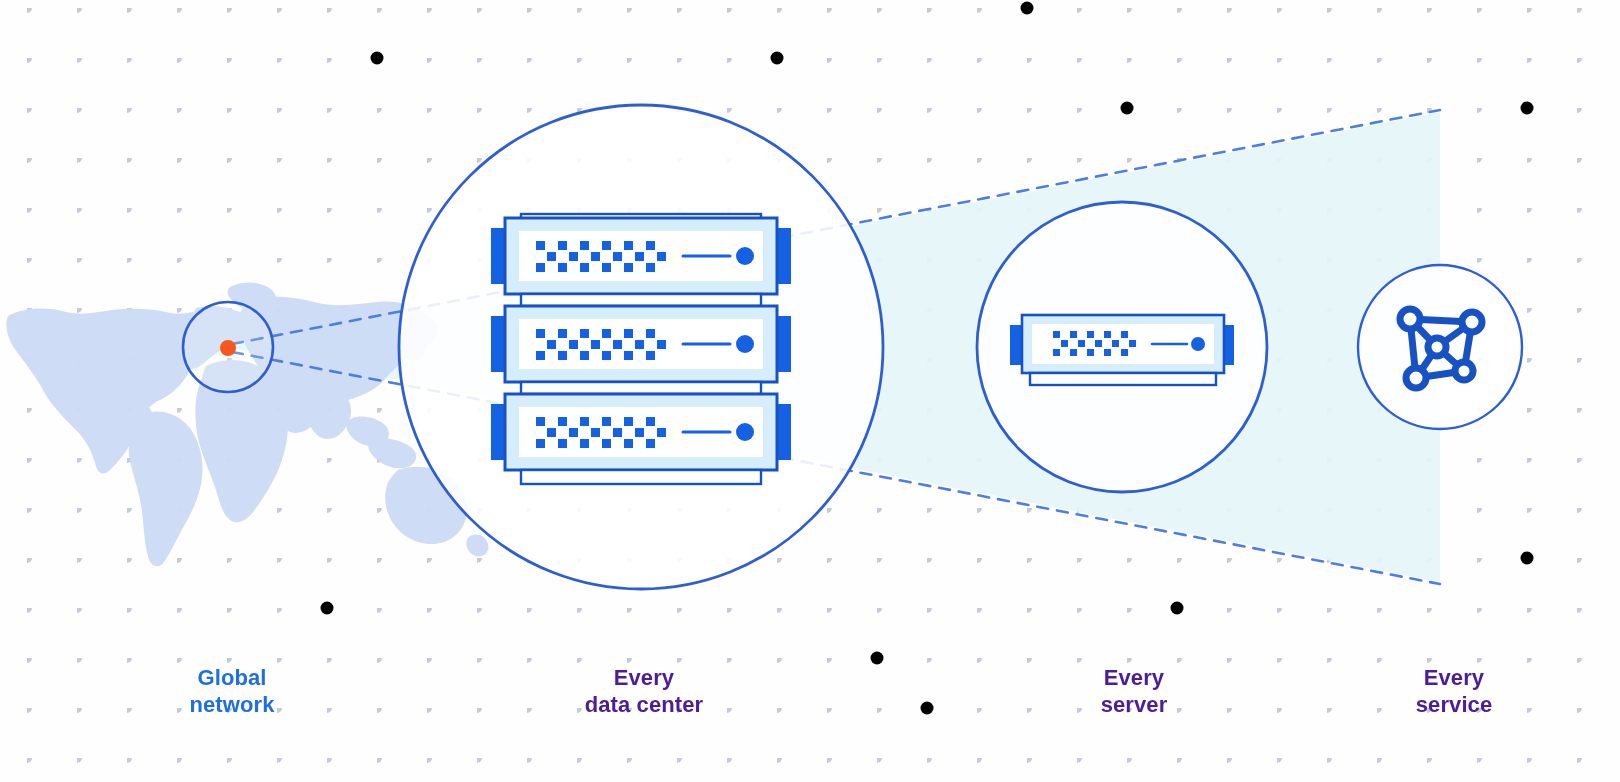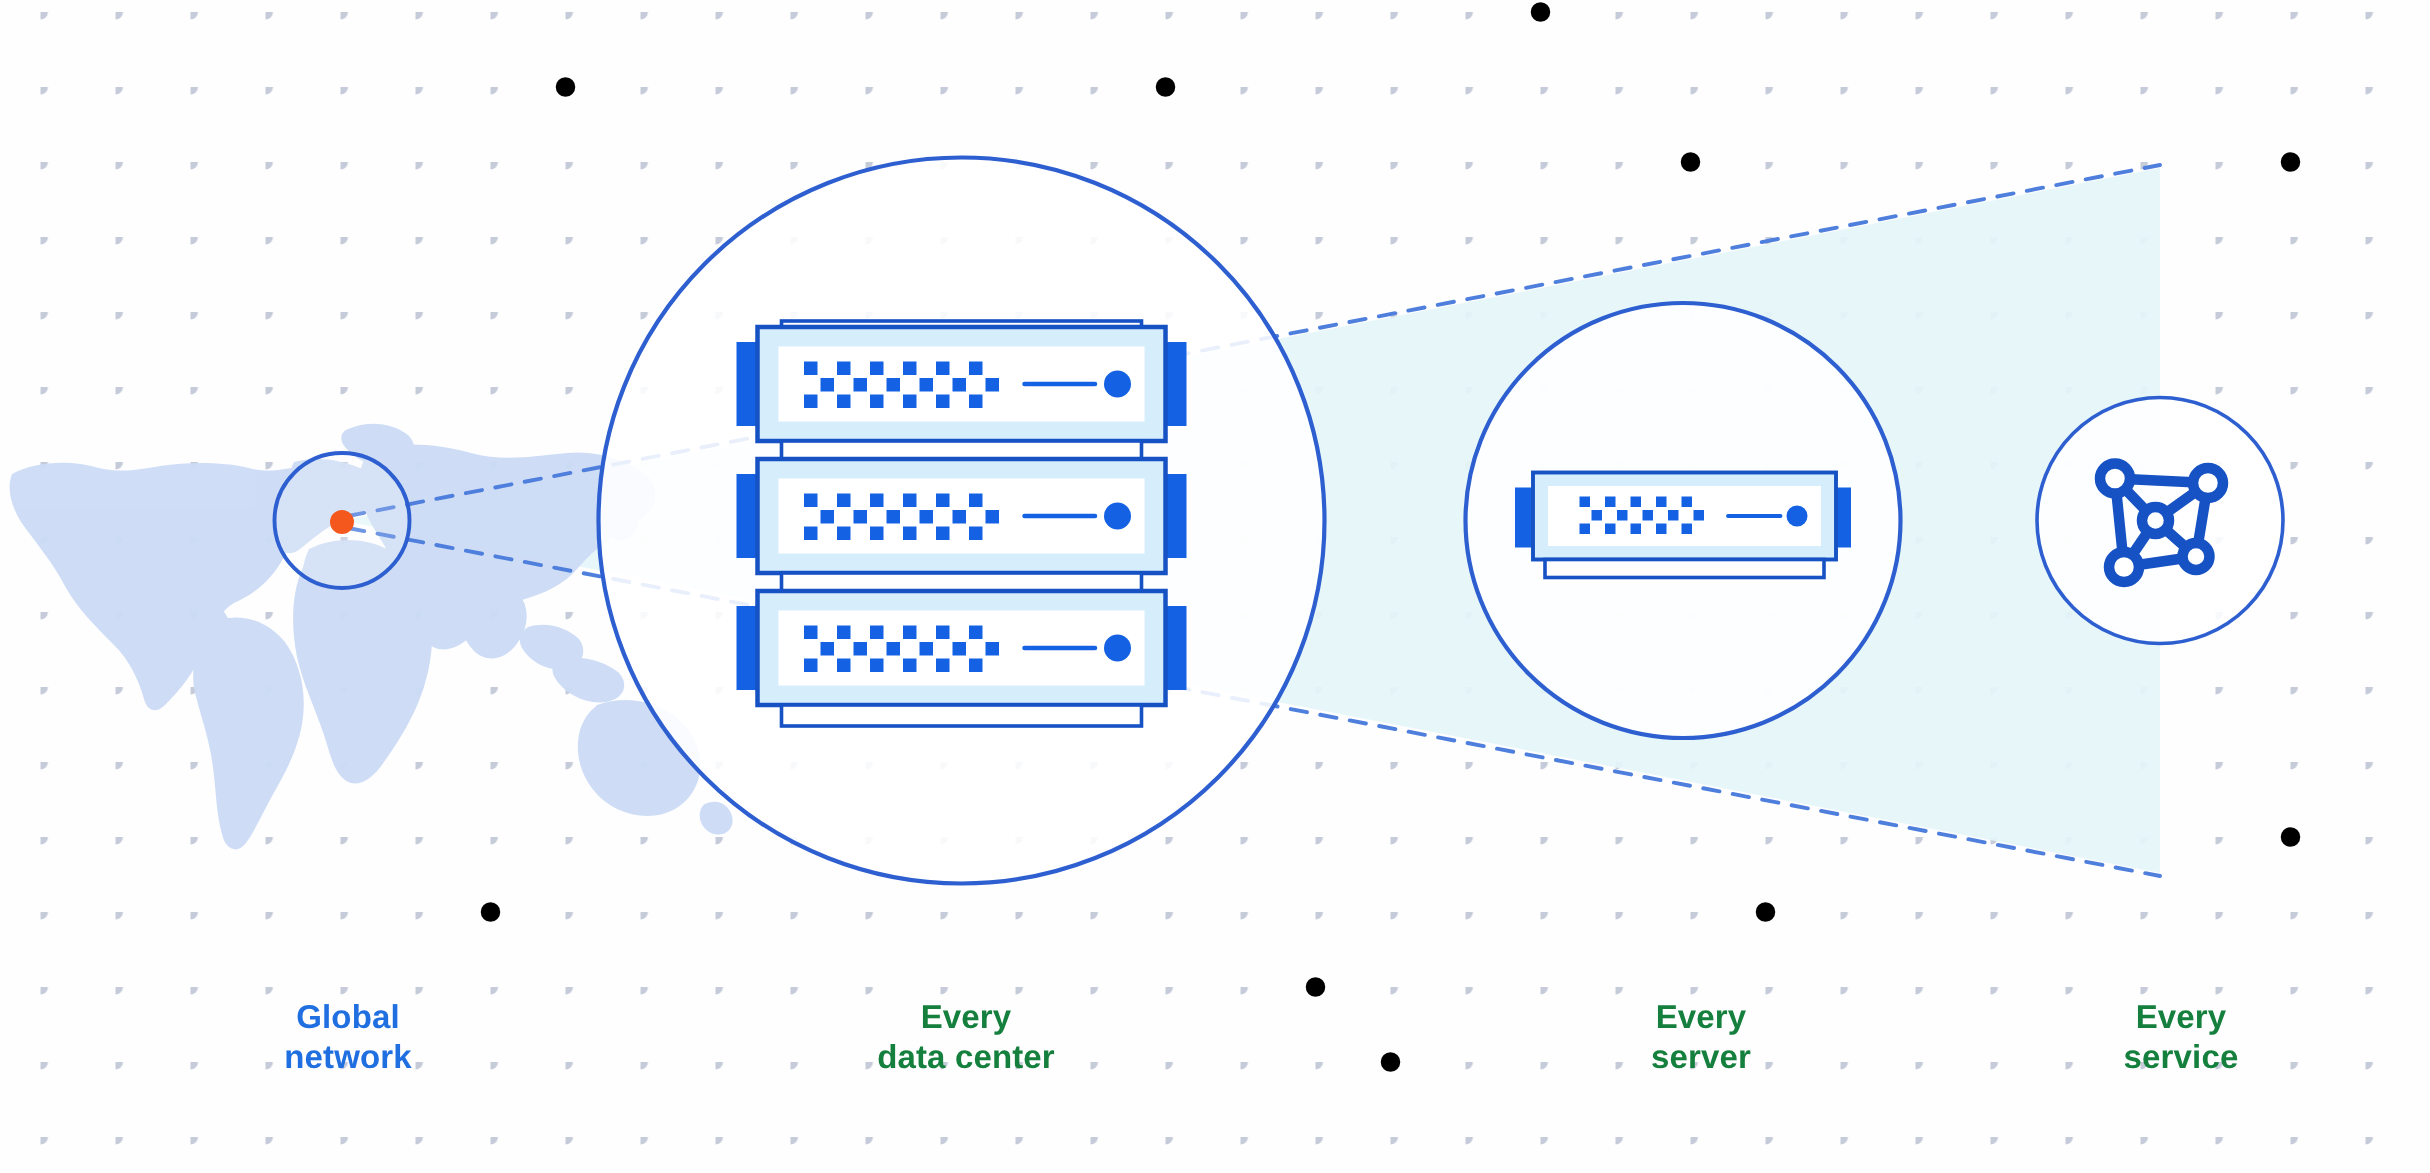--- a/index.html
+++ b/index.html
@@ -39,21 +39,21 @@
     text-align: center;
     font-family: "Liberation Sans", sans-serif;
     font-size: 22px;
     font-weight: 700;
     line-height: 1.22;
     letter-spacing: 0.1px;
     white-space: pre-line;
     pointer-events: auto;
   }
   .stage-label.accent { color: #1f6fe0; }
-  .stage-label.neutral { color: #15803d; }
+  .stage-label.neutral { color: #4c1d95; }
 
   #label-global   { left: 128px; top: 665px; width: 200px; }
   #label-dc       { left: 540px; top: 665px; width: 200px; }
   #label-server   { left: 1030px; top: 665px; width: 200px; }
   #label-service  { left: 1350px; top: 665px; width: 200px; }
 </style>
 </head>
 <body>
 
 <div id="stage">

